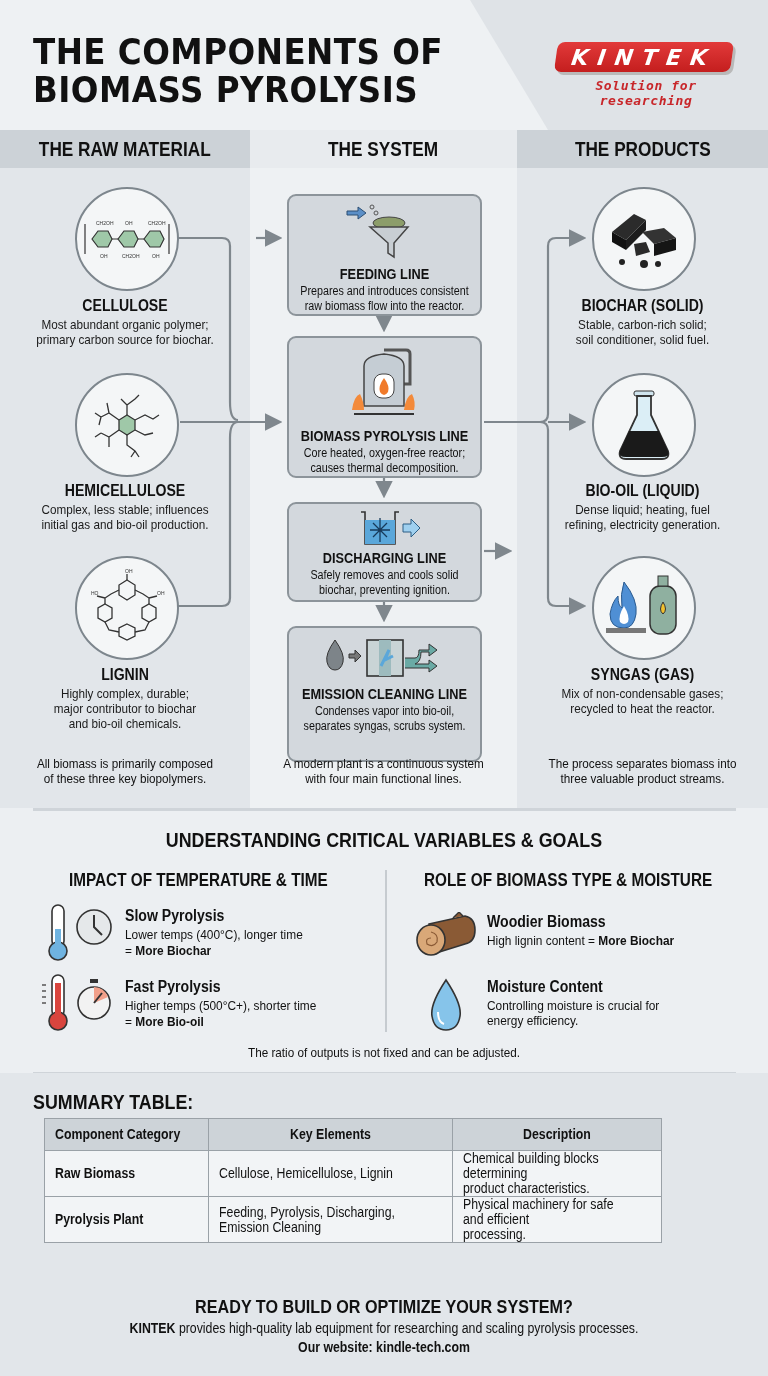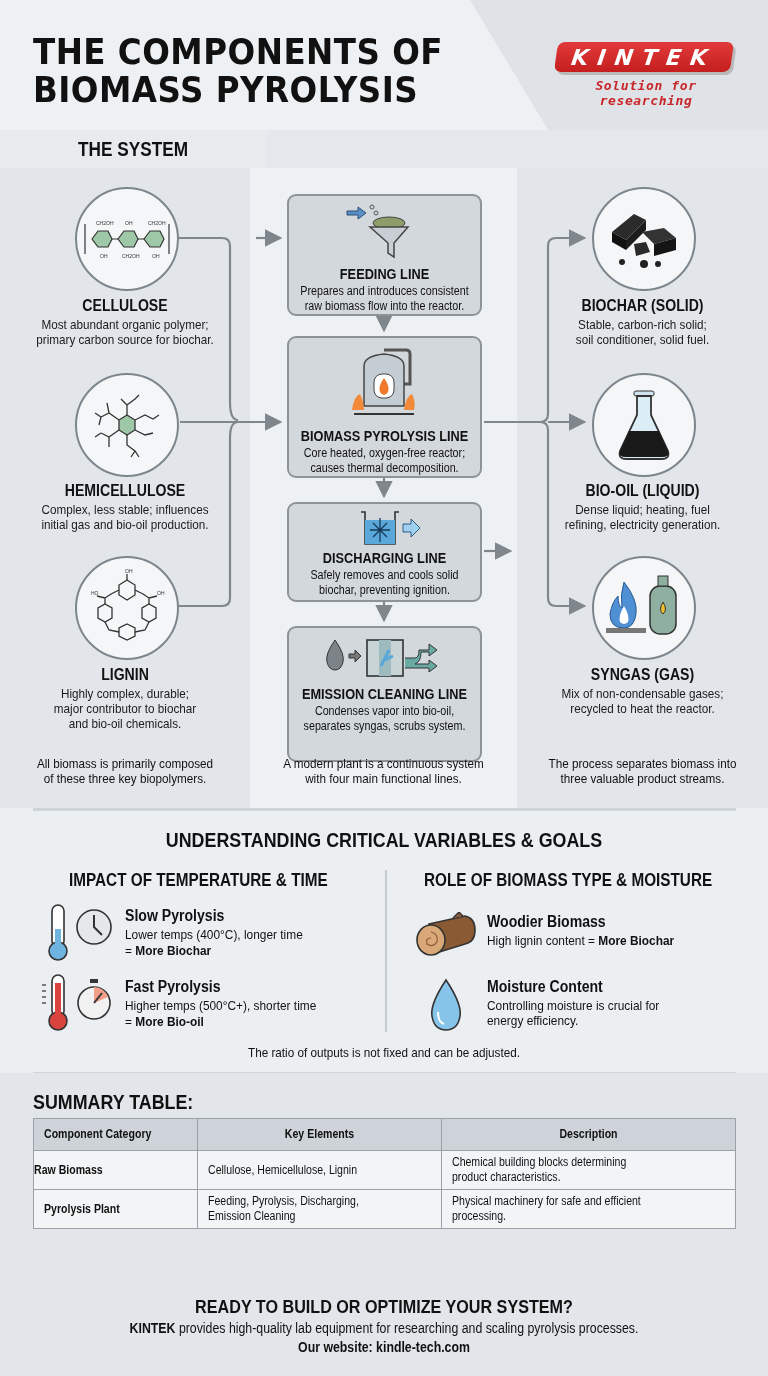--- a/index.html
+++ b/index.html
@@ -26,21 +26,21 @@
 svg.flow{position:absolute;left:0;top:0;pointer-events:none}
 .sec2{position:absolute;left:0;top:808px;width:768px;height:265px;background:#eceff2}
 .rule{position:absolute;height:3px;background:#cfd4d9}
 .h2{position:absolute;font-weight:bold;font-size:21px;left:0;right:0;text-align:center;transform:scaleX(0.85)}
 .h3{position:absolute;font-weight:bold;font-size:18px;transform:scaleX(0.85);transform-origin:left}
 .v-title{position:absolute;font-weight:bold;font-size:16px;transform:scaleX(0.88);transform-origin:left}
 .v-text{position:absolute;font-size:13.5px;line-height:15px;transform:scaleX(0.88);transform-origin:left;white-space:nowrap}
 .v-text b{font-weight:bold}
 .vdivider{position:absolute;left:385px;top:870px;width:1.5px;height:162px;background:#c6cbd0}
 .sec3{position:absolute;left:0;top:1073px;width:768px;height:303px;background:#e2e6ea}
-.tbl{position:absolute;left:33px;top:1118px;width:703px;border-collapse:collapse;font-size:12px}
+.tbl{position:absolute;left:44px;top:1118px;width:618px;border-collapse:collapse;font-size:14px}
 .tbl th,.tbl td{border:1.5px solid #9aa1a7;height:39px;vertical-align:middle}
 .tbl th{background:#cdd3d8;font-weight:bold;height:32px}
 .tbl td{background:#f2f4f6}
 .cell{display:block;transform:scaleX(0.88);transform-origin:left;line-height:15px}
 .cell.c{transform-origin:center;text-align:center}
 .cta-title{position:absolute;left:0;right:0;top:1296px;text-align:center;font-weight:bold;font-size:19px;transform:scaleX(0.85)}
 .cta-text{position:absolute;left:0;right:0;top:1320px;text-align:center;font-size:14px;transform:scaleX(0.88)}
 .cta-web{position:absolute;left:0;right:0;top:1339px;text-align:center;font-size:14px;font-weight:bold;transform:scaleX(0.88)}
 </style>
 </head>
@@ -53,22 +53,28 @@
   <div>BIOMASS PYROLYSIS</div>
 </div>
 <div class="logo">
   <div class="logo-badge">
       <span>KINTEK</span>
     </div>
   <div class="logo-sub">Solution for researching</div>
 </div>
 
 <div class="col-head-row">
+  <div class="col-head-wrap" style="width:250px">
+      <span>THE RAW MATERIAL</span>
+    </div>
   <div class="col-head-wrap mid" style="width:267px">
       <span>THE SYSTEM</span>
+    </div>
+  <div class="col-head-wrap" style="width:251px">
+      <span>THE PRODUCTS</span>
     </div>
 </div>
 
 <div class="col-bg" style="left:0;width:250px;background:#e2e6ea"></div>
 <div class="col-bg" style="left:250px;width:267px;background:#eef1f3"></div>
 <div class="col-bg" style="left:517px;width:251px;background:#e2e6ea"></div>
 
 <svg class="flow" width="768" height="808">
   <defs>
       <marker id="ah" markerWidth="8" markerHeight="8" refX="6" refY="4" orient="auto">
@@ -346,21 +352,21 @@
       <th style="width:244px">
           <span class="cell c">Key Elements</span>
         </th>
       <th>
           <span class="cell c">Description</span>
         </th>
     </tr>
   </thead>
   <tbody>
     <tr>
-      <td style="font-weight:bold">
+      <td style="padding-left:10px;font-weight:bold">
           <span class="cell">Raw Biomass</span>
         </td>
       <td style="padding-left:10px">
           <span class="cell">Cellulose, Hemicellulose, Lignin</span>
         </td>
       <td style="padding-left:10px">
           <span class="cell"><span>Chemical building blocks determining</span><br><span>product characteristics.</span></span>
         </td>
     </tr>
     <tr>

